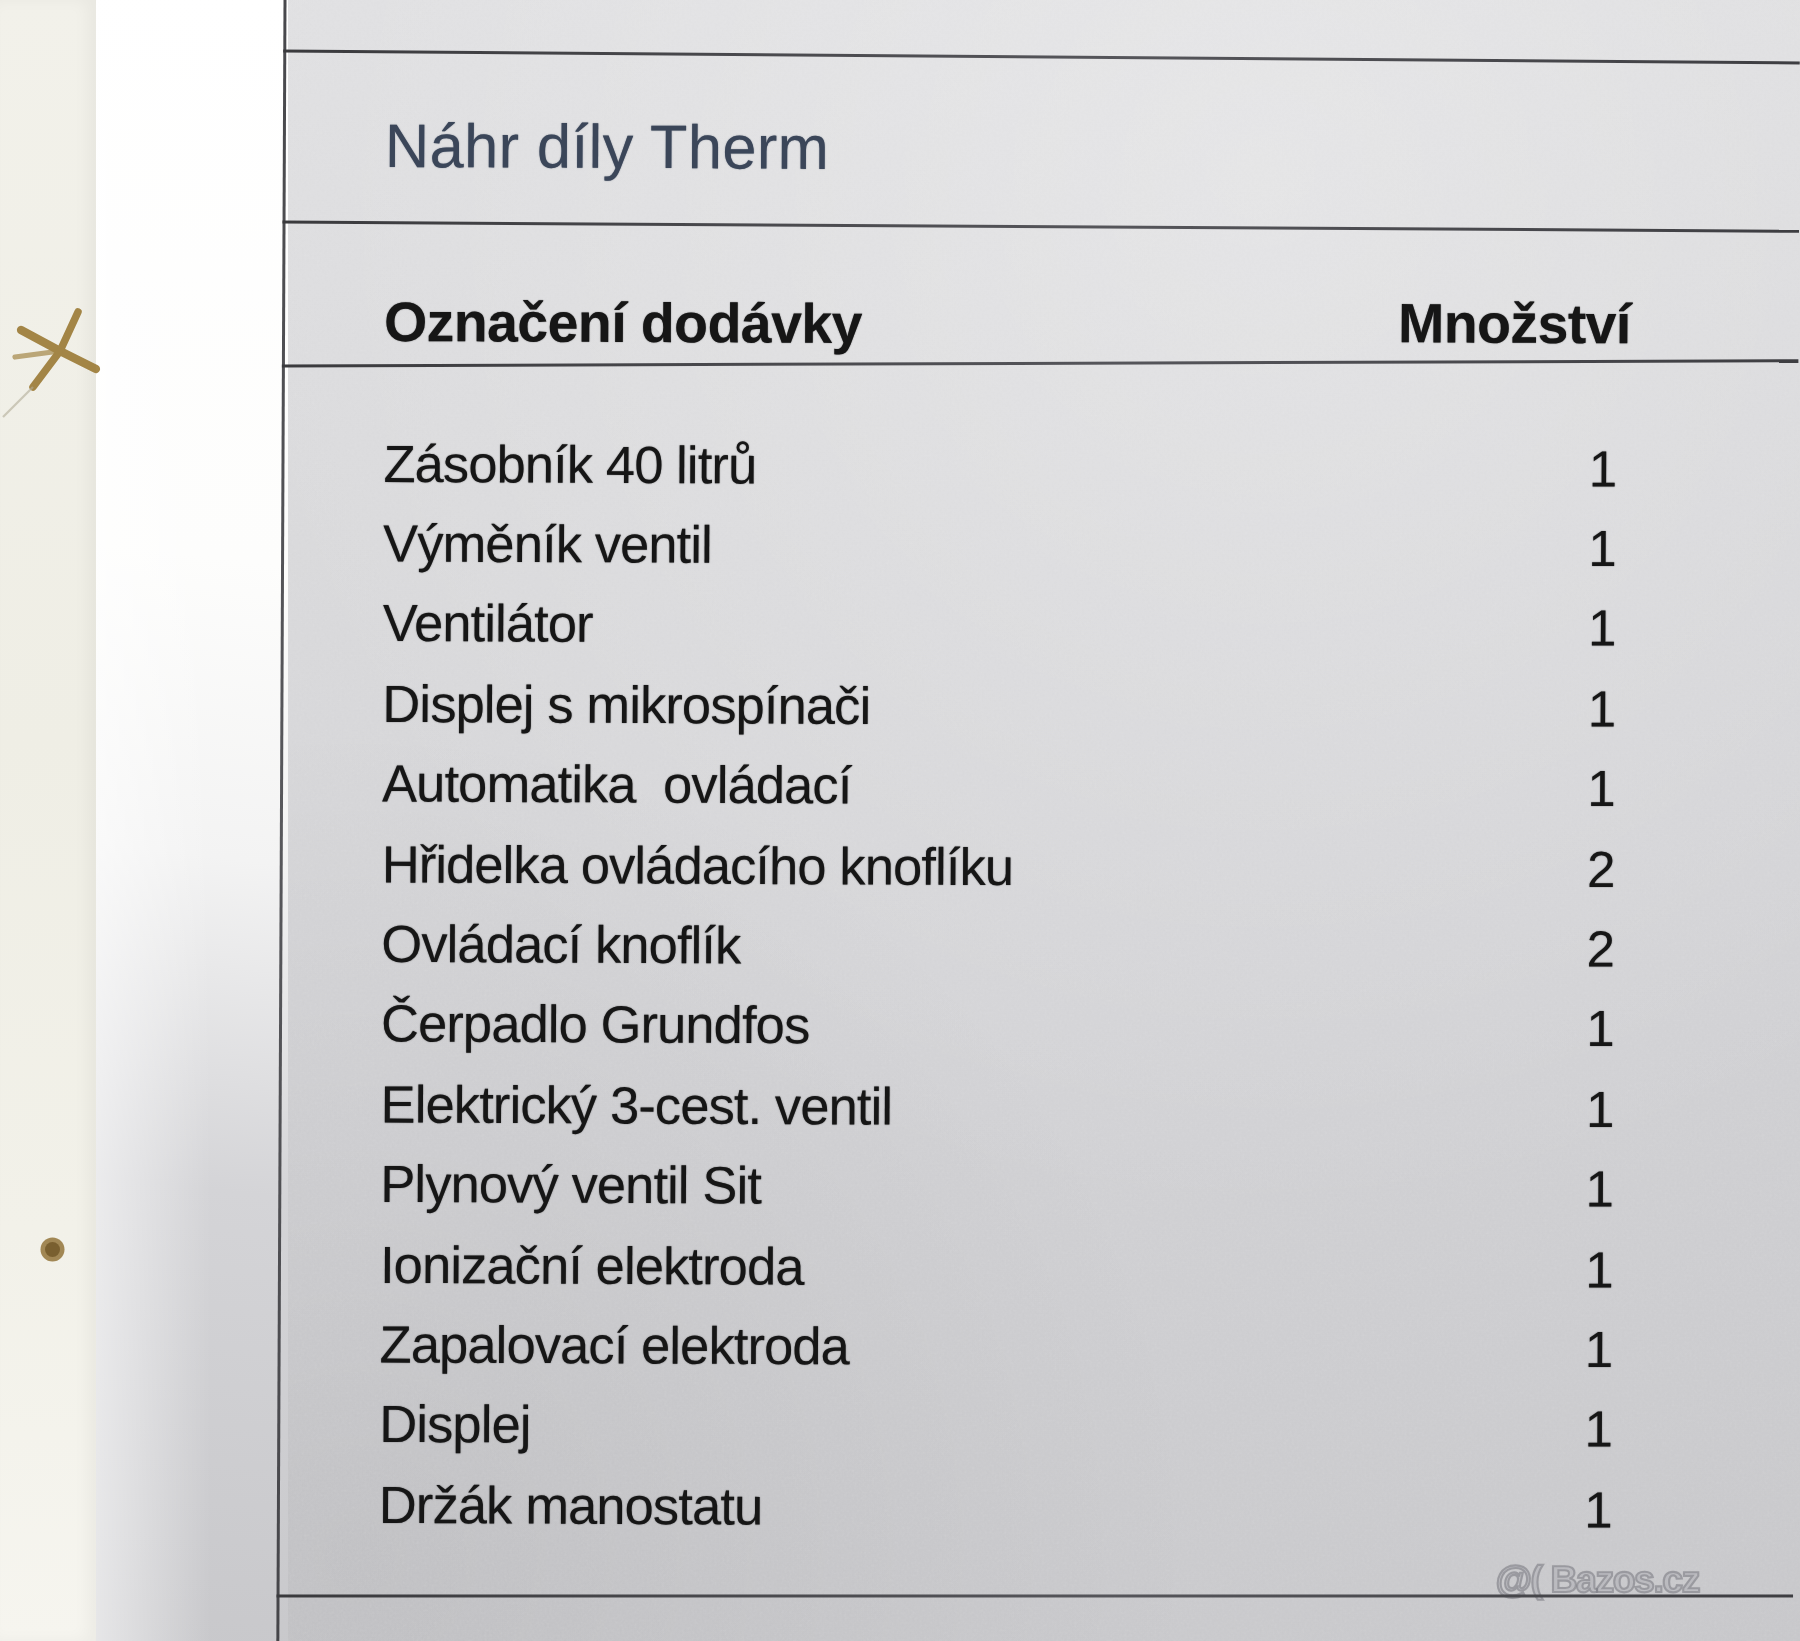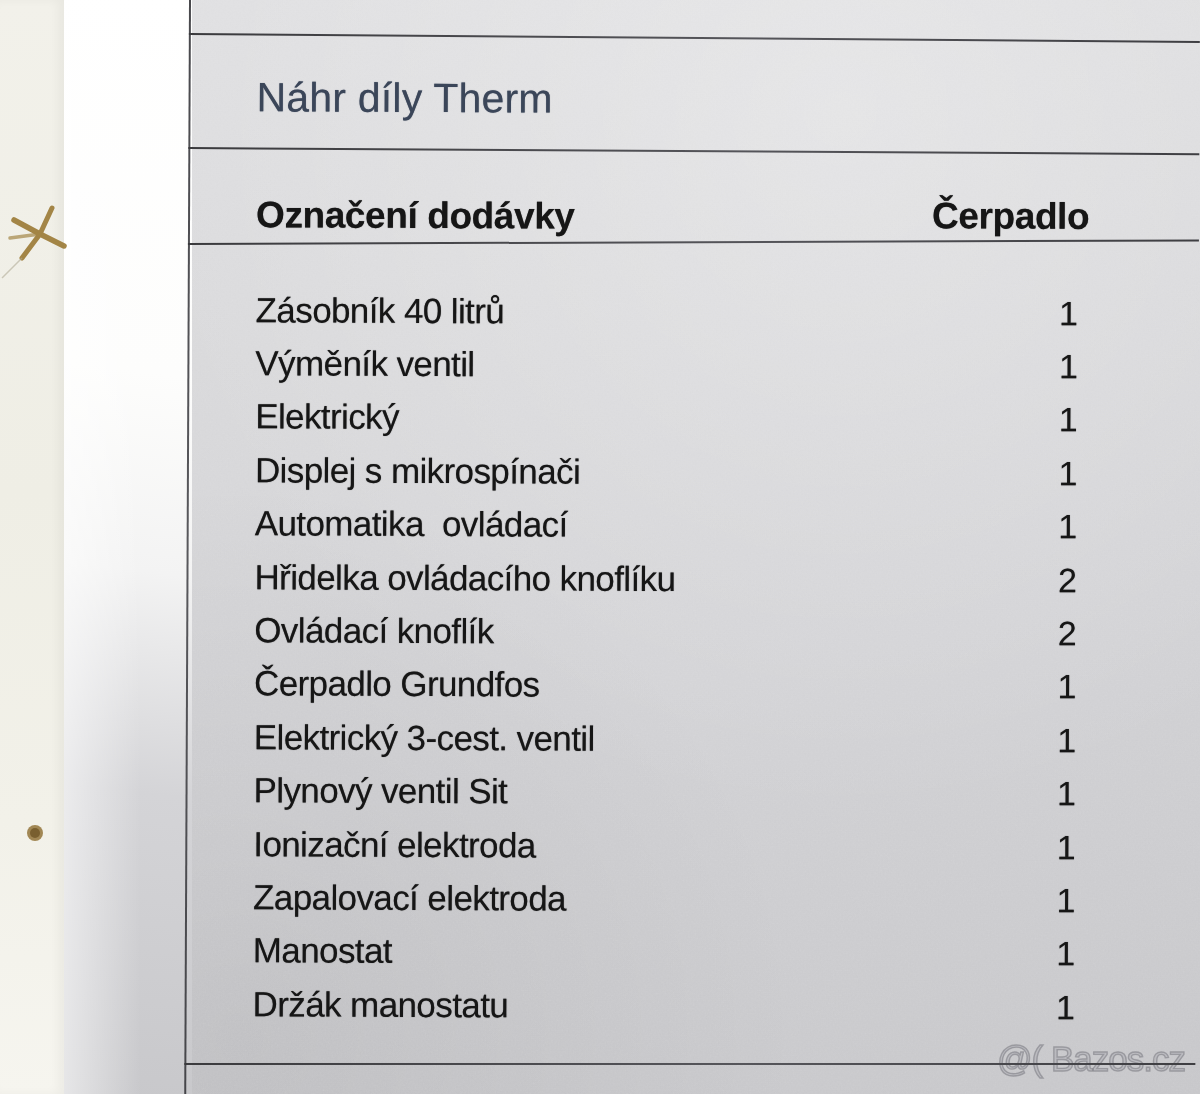--- a/index.html
+++ b/index.html
@@ -35,21 +35,21 @@
   .edge-fold::after{
     content:"";position:absolute;inset:0;
     background:linear-gradient(to right, rgba(255,255,255,.55), rgba(255,255,255,0) 60%);
   }
   
   svg.star{position:absolute;left:0px;top:196px;z-index:3;}
   svg.spot{position:absolute;left:22px;top:820px;z-index:3;}
   
   .watermark{
     position:absolute;left:997px;top:1039px;z-index:3;
-    font-weight:400;font-size:35px;letter-spacing:-1px;white-space:nowrap;
+    font-weight:700;font-size:25px;letter-spacing:-1px;white-space:nowrap;
     color:rgba(238,238,243,0.30);
     -webkit-text-stroke:1.4px rgba(122,122,130,0.55);
     text-shadow:0 0 1px rgba(120,120,128,0.45);
   }
   
   .content{
     position:absolute;inset:0;z-index:4;
     transform:rotate(.25deg);transform-origin:189px 0;
     color:#161616;
   }
@@ -127,36 +127,36 @@
   <div class="content">
     <div class="vline"></div>
     <div class="hline l1"></div>
 
     <div class="title">Náhr díly Therm</div>
 
     <div class="hline l2"></div>
 
     <div class="thead">
       <span class="c-item">Označení dodávky</span>
-      <span class="c-qty">Čerpadlo</span>
+      <span class="c-qty">Množství</span>
     </div>
 
     <div class="hline l3"></div>
 
     <div class="rows">
         <div class="row">
         <span class="name">Zásobník 40 litrů</span>
         <span class="qty">1</span>
       </div>
         <div class="row">
         <span class="name">Výměník ventil</span>
         <span class="qty">1</span>
       </div>
         <div class="row">
-        <span class="name">Elektrický</span>
+        <span class="name">Ventilátor</span>
         <span class="qty">1</span>
       </div>
         <div class="row">
         <span class="name">Displej s mikrospínači</span>
         <span class="qty">1</span>
       </div>
         <div class="row">
         <span class="name">Automatika  ovládací</span>
         <span class="qty">1</span>
       </div>
@@ -182,21 +182,21 @@
       </div>
         <div class="row">
         <span class="name">Ionizační elektroda</span>
         <span class="qty">1</span>
       </div>
         <div class="row">
         <span class="name">Zapalovací elektroda</span>
         <span class="qty">1</span>
       </div>
         <div class="row">
-        <span class="name">Manostat</span>
+        <span class="name">Displej</span>
         <span class="qty">1</span>
       </div>
         <div class="row">
         <span class="name">Držák manostatu</span>
         <span class="qty">1</span>
       </div>
       </div>
 
     <div class="hline l4"></div>
   </div>

